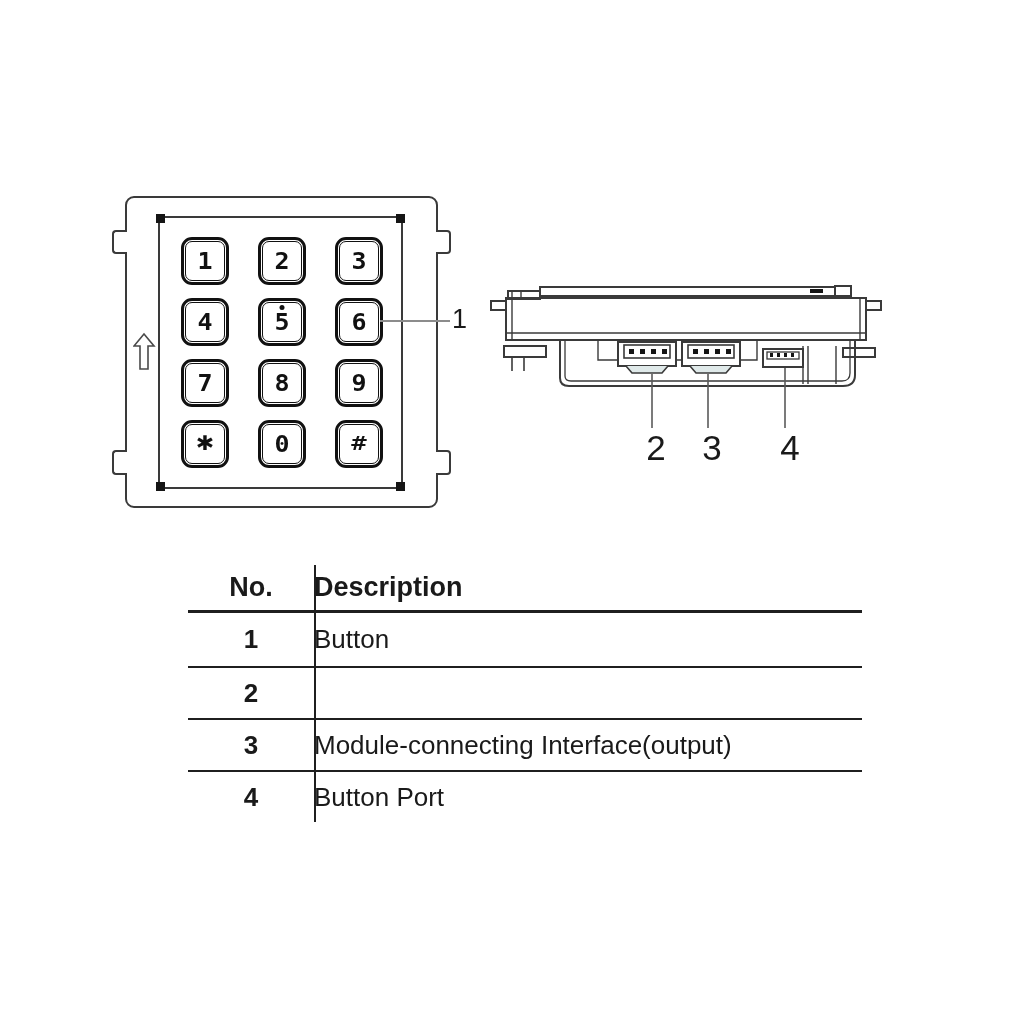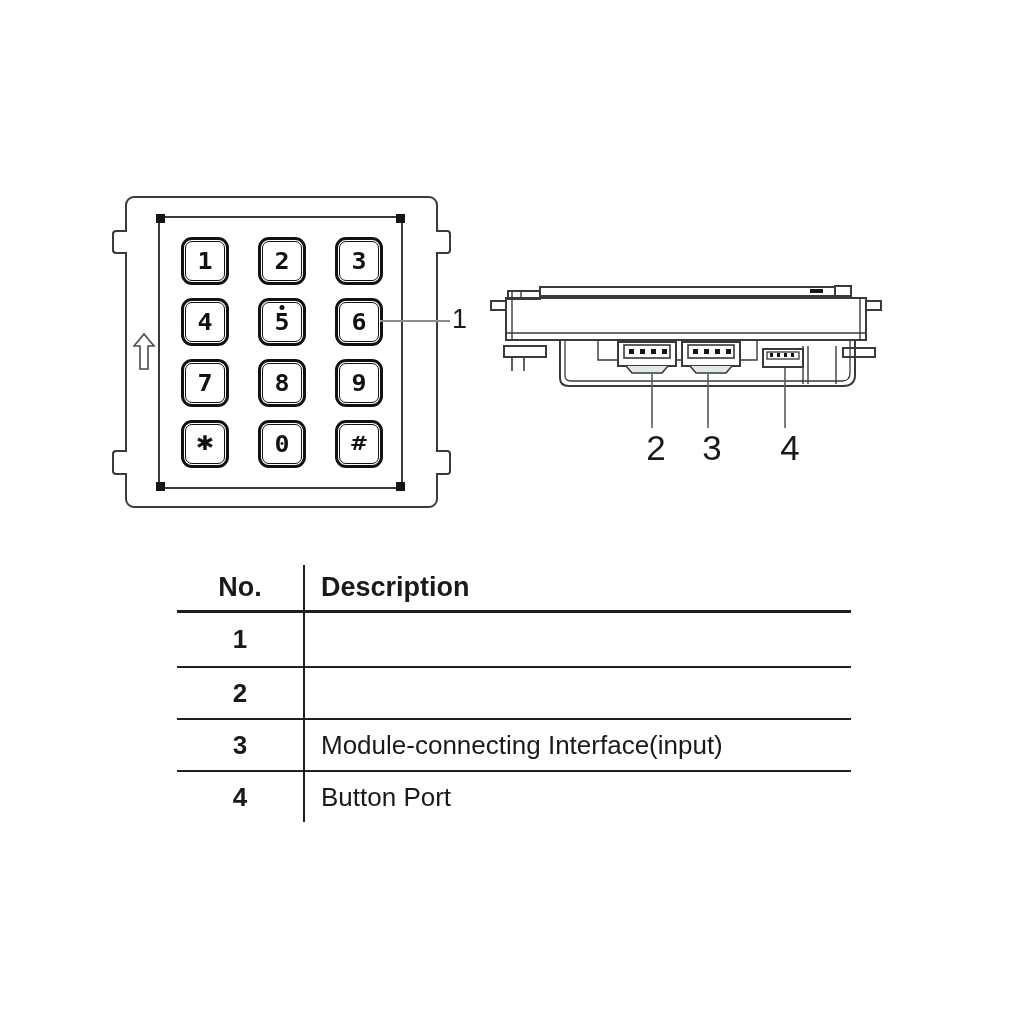--- a/index.html
+++ b/index.html
@@ -29,28 +29,28 @@
   .callout-line-1{position:absolute;left:380px;top:320px;width:70px;height:2px;background:#8c8c8c;}
   .callout-label{position:absolute;color:#1a1a1a;}
   .lbl-1{left:452px;top:304px;font-size:27px;}
   .lbl-b{top:428px;font-size:35px;transform:translateX(-50%);}
   .lbl-2{left:656px;} .lbl-3{left:712px;} .lbl-4{left:790px;}
 
   
   .side-view{position:absolute;left:480px;top:270px;}
 
   
-  .spec-table{position:absolute;left:177px;top:565px;width:674px;}
+  .spec-table{position:absolute;left:188px;top:565px;width:674px;}
   .vdiv{position:absolute;left:126px;top:0px;bottom:0px;width:2px;background:#1f1f1f;}
   .thead{display:flex;height:45px;border-bottom:3px solid #1f1f1f;align-items:center;font-weight:bold;font-size:27px;}
   .trow{display:flex;height:50px;border-bottom:2px solid #1f1f1f;align-items:center;font-size:26px;}
   .trow:first-of-type{height:53px;}
   .trow:last-of-type{border-bottom:none;}
   .cnum{width:126px;text-align:center;font-weight:bold;}
-  .cdesc{flex:1;padding-left:18px;}
+  .cdesc{flex:1;}
   .thead .cdesc{font-weight:bold;}
 </style>
 </head>
 <body>
 
 <div class="page">
 
   <div class="panel">
     <div class="side-tab tab-l tab-t"></div>
     <div class="side-tab tab-l tab-b"></div>
@@ -183,27 +183,28 @@
 
   <div class="spec-table">
     <div class="vdiv"></div>
     <div class="thead">
       <div class="cnum">No.</div>
       <div class="cdesc">Description</div>
     </div>
     <div>
         <div class="trow">
           <div class="cnum">1</div>
+          <div class="cdesc">Button</div>
         </div>
         <div class="trow">
           <div class="cnum">2</div>
         </div>
         <div class="trow">
           <div class="cnum">3</div>
-          <div class="cdesc">Module-connecting Interface(input)</div>
+          <div class="cdesc">Module-connecting Interface(output)</div>
         </div>
         <div class="trow">
           <div class="cnum">4</div>
           <div class="cdesc">Button Port</div>
         </div>
       </div>
   </div>
 
 </div>
 

